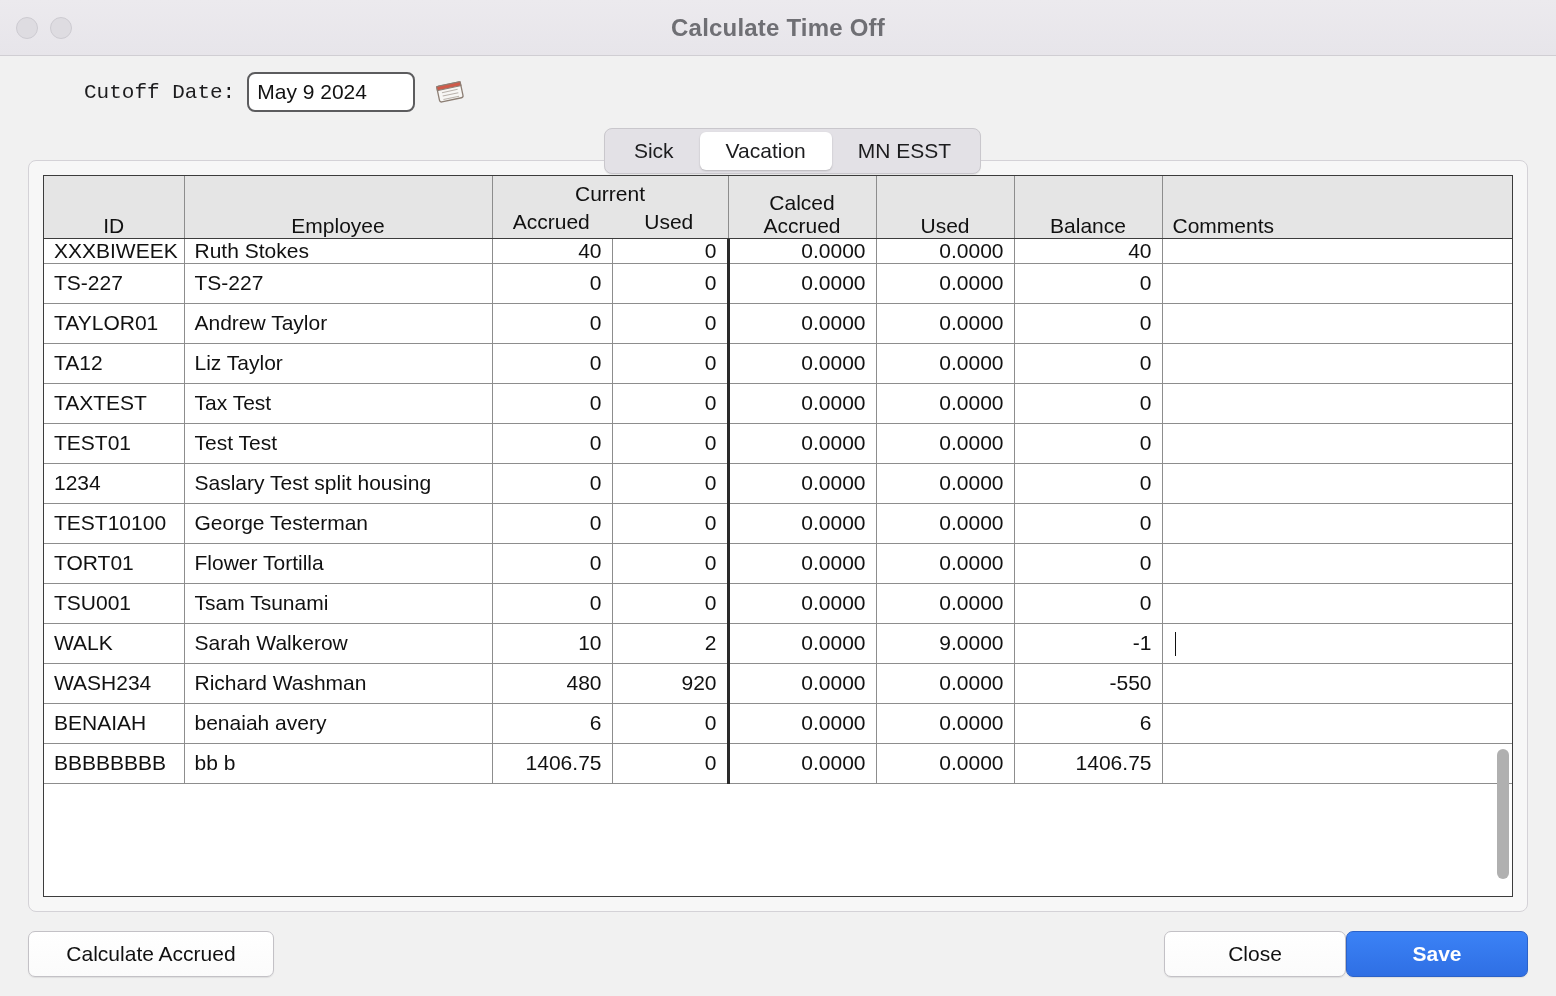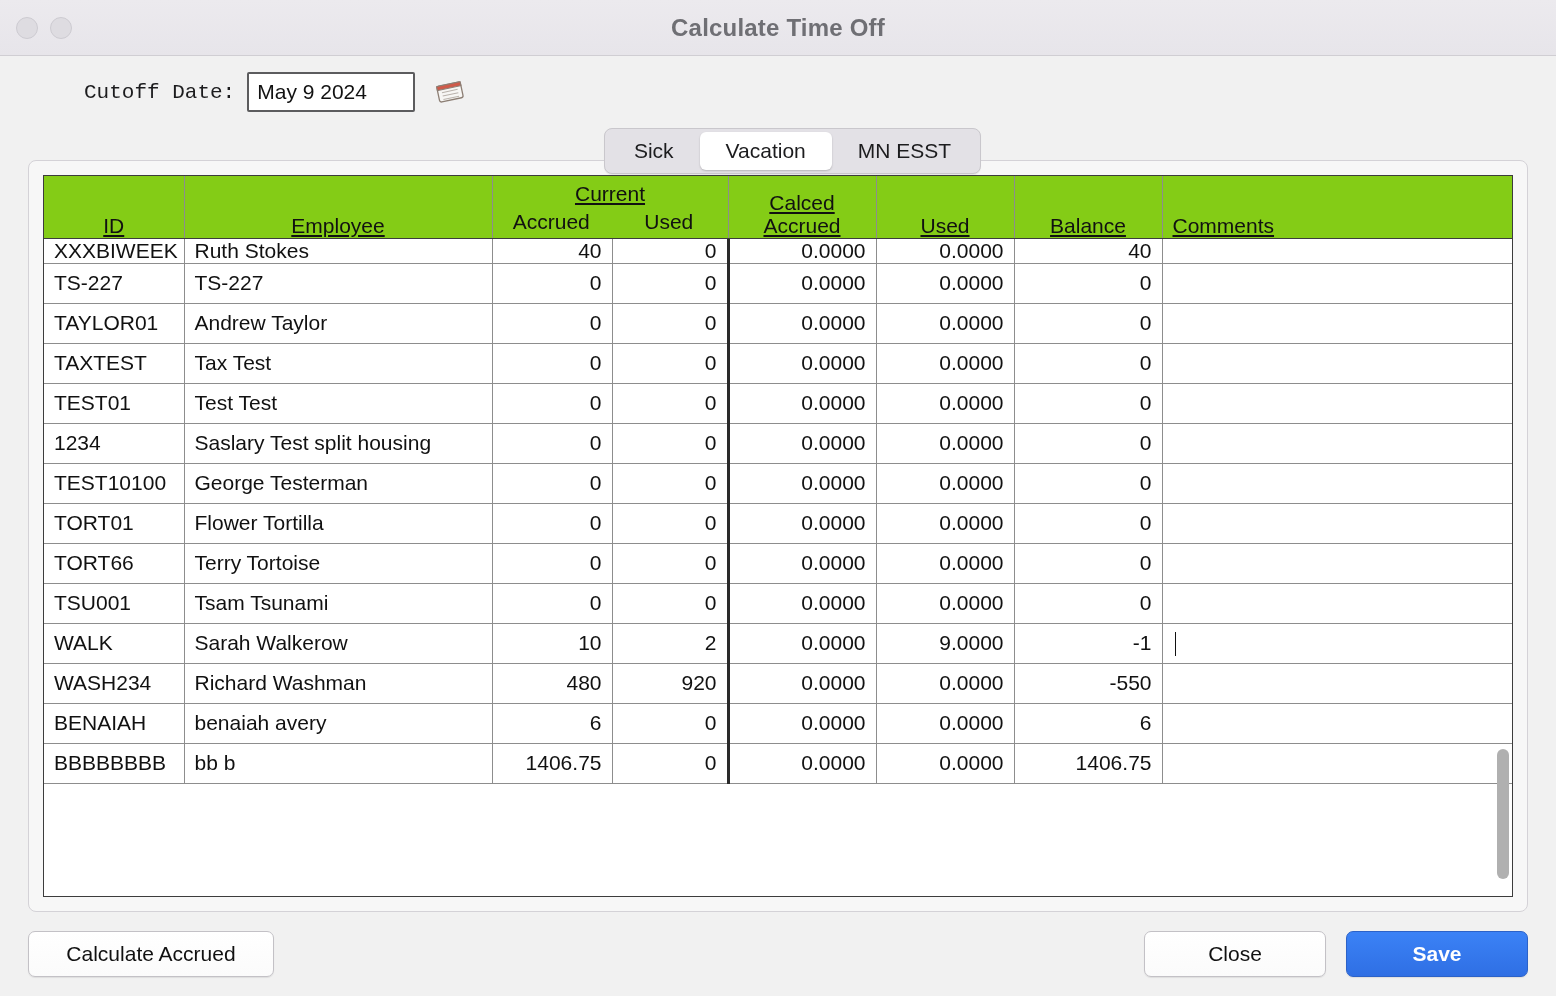--- a/index.html
+++ b/index.html
@@ -60,21 +60,21 @@
     color: #1c1c1e;
     margin-left: 84px;
     margin-right: 12px;
     font-family: Liberation Mono, monospace;
   }
   #cutoff-input {
     width: 168px;
     height: 40px;
     background: #ffffff;
     border: 2px solid #5c5c5e;
-    border-radius: 2px;
+    border-radius: 8px;
     font-size: 21px;
     color: #111;
     padding: 0 8px;
     display: flex;
     align-items: center;
     font-family: "Liberation Sans", sans-serif;
   }
   #calendar-icon {
     margin-left: 20px;
     width: 30px; height: 30px;
@@ -141,31 +141,30 @@
   col.c-id       { width: 140px; }
   col.c-emp      { width: 308px; }
   col.c-cur-acc  { width: 120px; }
   col.c-cur-used { width: 116px; }
   col.c-calced   { width: 148px; }
   col.c-used     { width: 138px; }
   col.c-balance  { width: 148px; }
   col.c-comments { width: auto; }
 
   thead th {
-    background: #84cc16;
+    background: #e5e5e5;
     border-right: 1px solid #8d8d8d;
     border-bottom: 1px solid #3c3c3c;
     font-weight: normal;
     font-size: 21px;
     height: 62px;
     padding: 0 10px;
     vertical-align: bottom;
     text-align: center;
     color: #111;
-    text-decoration: underline;
   }
   thead th.last { border-right: none; text-align: left; }
   thead th.grp { padding: 0; vertical-align: top; position: relative; }
   .grp-title {
     text-align: center;
     padding-top: 6px;
     font-size: 21px;
   }
   .grp-sub {
     display: flex;
@@ -239,21 +238,21 @@
     cursor: default;
     box-shadow: 0 1px 1px rgba(0,0,0,0.08);
     display: inline-flex;
     align-items: center;
     justify-content: center;
   }
   #calc-btn { min-width: 246px; }
   #right-btns {
     margin-left: auto;
     display: flex;
-    gap: 20px;
+    gap: 0;
   }
   #close-btn { min-width: 182px; }
   #save-btn {
     min-width: 182px;
     background: linear-gradient(#3b82f6, #2f6fe4);
     border-color: #2c62c8;
     color: #fff;
     font-weight: bold;
   }
 </style>
@@ -366,20 +365,30 @@
                 <td class="id">TAYLOR01</td>
                 <td class="emp">Andrew Taylor</td>
                 <td class="num">0</td>
                 <td class="num">0</td>
                 <td class="num thick-l">0.0000</td>
                 <td class="num">0.0000</td>
                 <td class="num">0</td>
                 <td class="comments"></td>
               </tr>
               <tr>
+                <td class="id">TA12</td>
+                <td class="emp">Liz Taylor</td>
+                <td class="num">0</td>
+                <td class="num">0</td>
+                <td class="num thick-l">0.0000</td>
+                <td class="num">0.0000</td>
+                <td class="num">0</td>
+                <td class="comments"></td>
+              </tr>
+              <tr>
                 <td class="id">TAXTEST</td>
                 <td class="emp">Tax Test</td>
                 <td class="num">0</td>
                 <td class="num">0</td>
                 <td class="num thick-l">0.0000</td>
                 <td class="num">0.0000</td>
                 <td class="num">0</td>
                 <td class="comments"></td>
               </tr>
               <tr>
@@ -408,30 +417,20 @@
                 <td class="num">0</td>
                 <td class="num">0</td>
                 <td class="num thick-l">0.0000</td>
                 <td class="num">0.0000</td>
                 <td class="num">0</td>
                 <td class="comments"></td>
               </tr>
               <tr>
                 <td class="id">TORT01</td>
                 <td class="emp">Flower Tortilla</td>
-                <td class="num">0</td>
-                <td class="num">0</td>
-                <td class="num thick-l">0.0000</td>
-                <td class="num">0.0000</td>
-                <td class="num">0</td>
-                <td class="comments"></td>
-              </tr>
-              <tr>
-                <td class="id">TORT66</td>
-                <td class="emp">Terry Tortoise</td>
                 <td class="num">0</td>
                 <td class="num">0</td>
                 <td class="num thick-l">0.0000</td>
                 <td class="num">0.0000</td>
                 <td class="num">0</td>
                 <td class="comments"></td>
               </tr>
               <tr>
                 <td class="id">TSU001</td>
                 <td class="emp">Tsam Tsunami</td>

